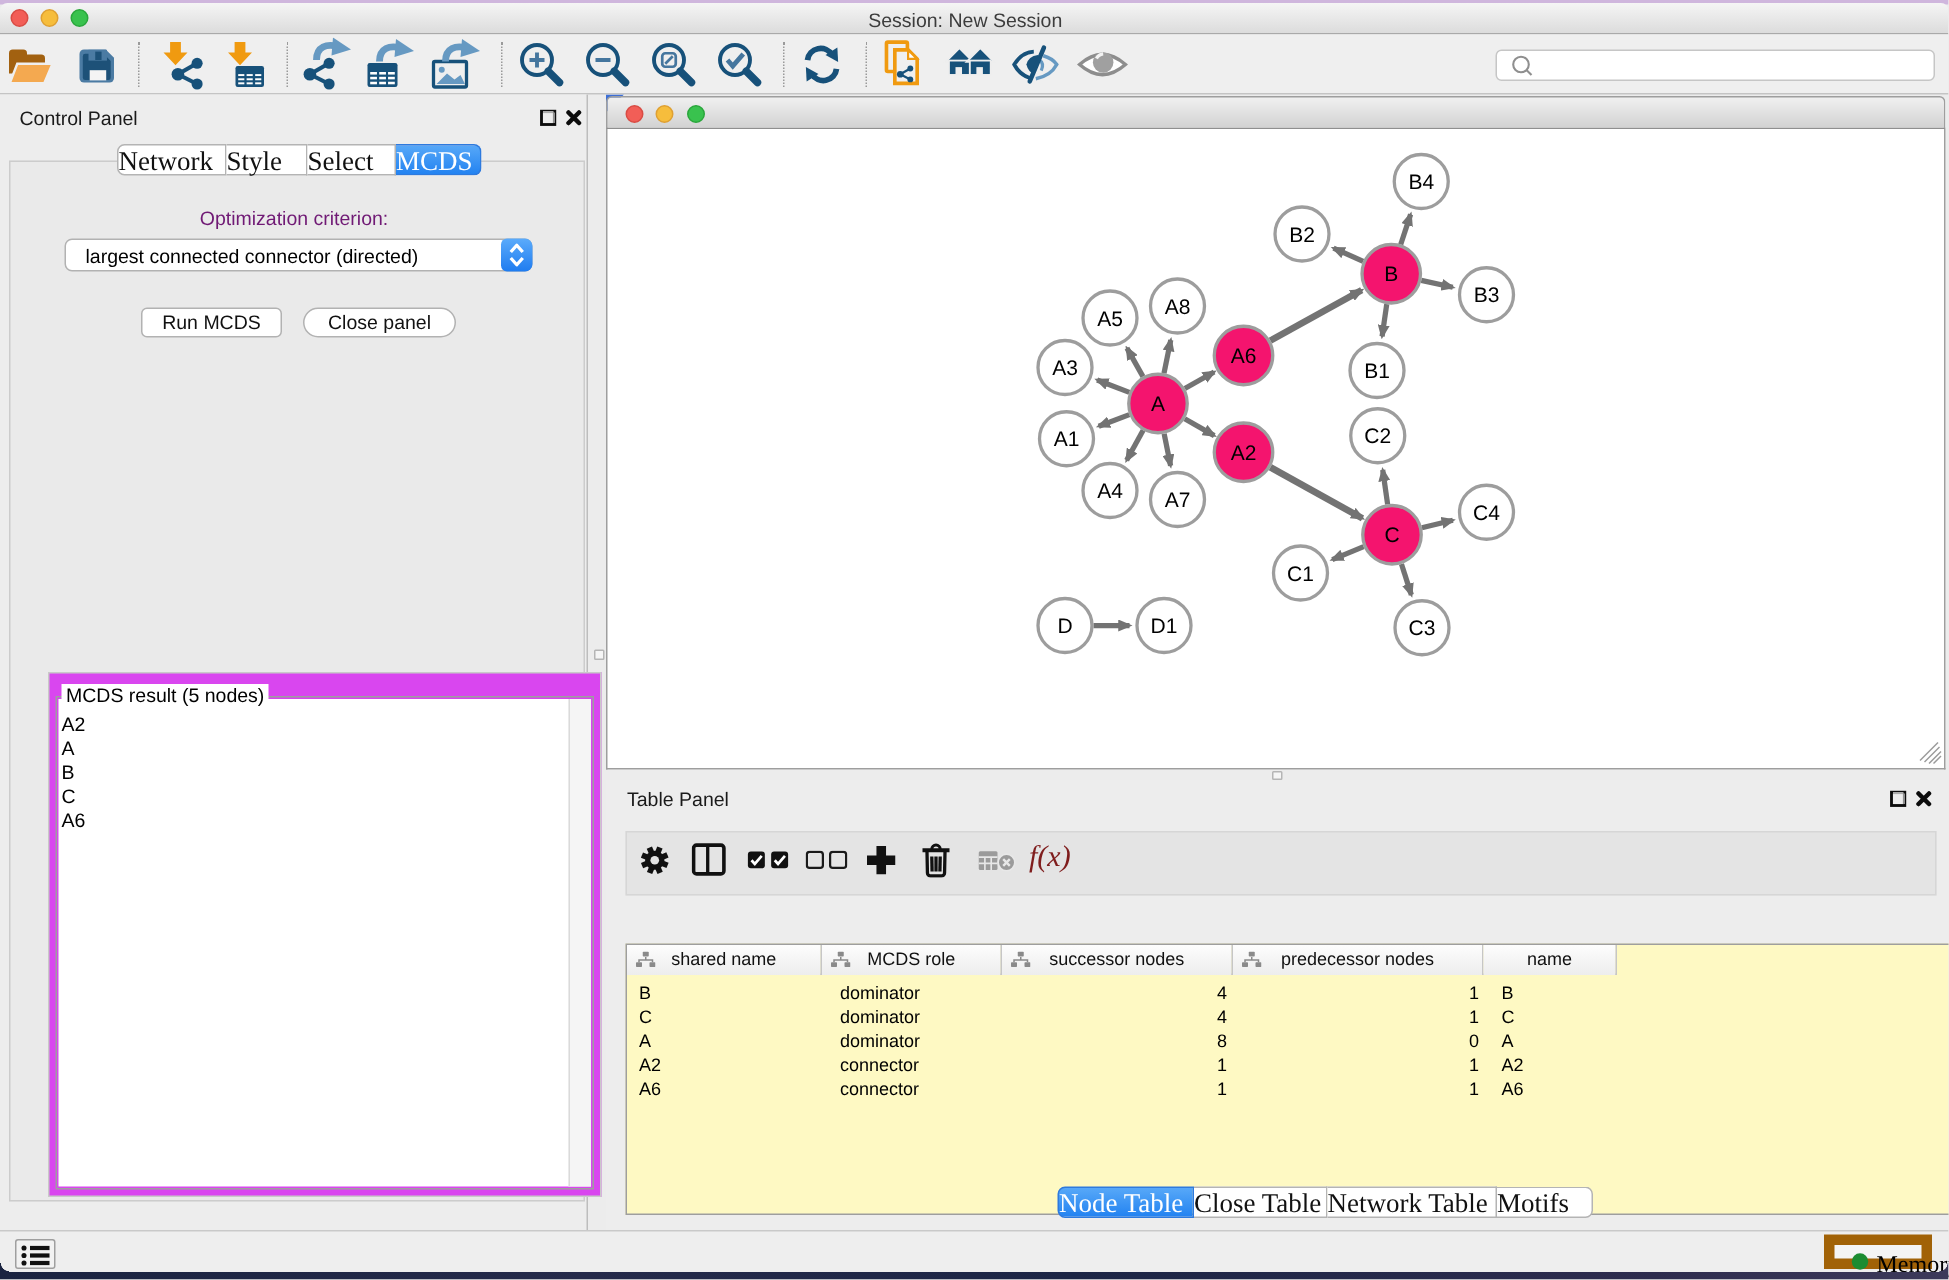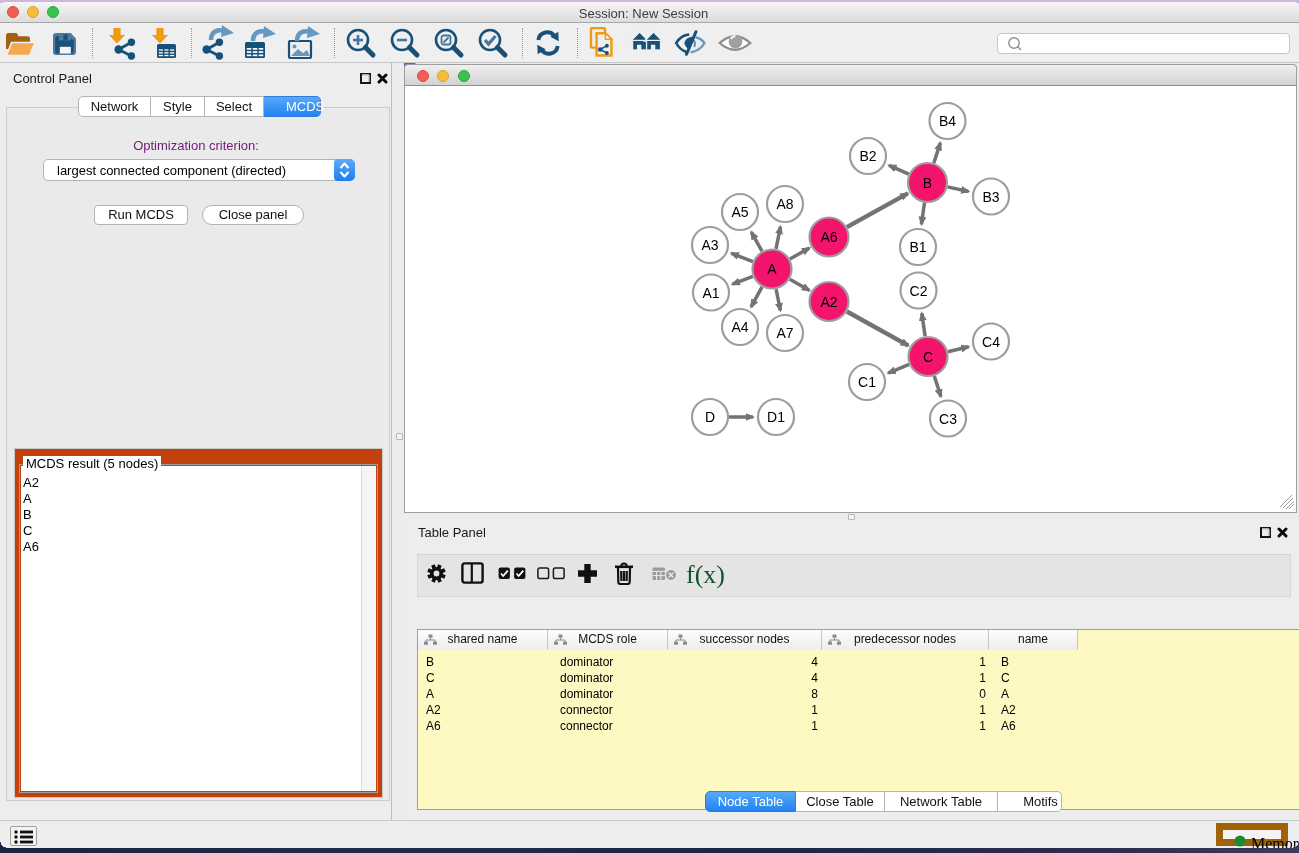--- a/index.html
+++ b/index.html
@@ -28,35 +28,35 @@
 #searchbox { position:absolute; left:997px; top:10px; width:293px; height:21px;
   background:#fff; border:1px solid #c6c6c6; border-radius:4px; }
 
 
 #cpanel { left:0; top:63px; width:392px; height:757px; background:#ededed; border-right:1px solid #bdbdbd; }
 #cpanel .hdr { position:absolute; left:13px; top:8px; font-size:13px; color:#1a1a1a; }
 #tabpane { position:absolute; left:6px; top:44px; width:384px; height:694px;
   background:#eaeaea; border:1px solid #cccccc; border-radius:0px; }
 .seg { position:absolute; display:flex; height:21px; }
 .seg .s { height:21px; background:#ffffff; border:1px solid #b4b4b4; border-left:none;
-  font-size:13px; color:#111; text-align:center; line-height:20px; }
+  font-size:18px; color:#111; line-height:20px;font-family:Liberation Serif, serif; }
 .seg .s.first { border-left:1px solid #b4b4b4; border-radius:5px 0 0 5px; }
-.seg .s.last { border-radius:0 5px 5px 0;padding-left:22px; }
+.seg .s.last { border-radius:0 5px 5px 0; }
 .seg .s.on { background:linear-gradient(#57a8f8,#2383f1); border-color:#2e7ade; color:#fff; }
 #cptabs { left:78px; top:33px; }
 #optlabel { position:absolute; left:0; width:392px; top:75px; text-align:center; font-size:13px; color:#701a75; }
 #dropdown { position:absolute; left:43px; top:96px; width:312px; height:22px;
   background:#fff; border:1px solid #b2b2b2; border-radius:5px; }
 #dropdown .txt { position:absolute; left:13px; top:3px; font-size:13px; color:#000; }
 #dropdown .step { position:absolute; right:-1px; top:-1px; width:21px; height:22px;
   background:linear-gradient(#5babfb,#1f7cf0); border-radius:4px 5px 5px 4px; }
 .btn { position:absolute; height:20px; background:#fff; border:1px solid #b2b2b2;
   border-radius:4px; font-size:13px; color:#111; text-align:center; line-height:18px;margin-top:12px; }
-#resultbox { position:absolute; left:14px; top:385px; width:369px; height:350px;
-  background:#c2410c; border:1px solid #c9c9c9; }
+#resultbox { position:absolute; left:32px; top:385px; width:369px; height:350px;
+  background:#d946ef; border:1px solid #c9c9c9; }
 #fieldset { position:absolute; left:4px; top:15px; right:4px; bottom:4px;
   border:1px solid #9e9e9e; }
 #fieldset legend { position:absolute; top:-9px; left:3px; background:#fff;
   font-size:13px; color:#000; padding:0 3px; z-index:2; }
 #mlist { position:absolute; left:1px; top:1px; right:1px; bottom:1px; background:#fff;
   font-size:13px; color:#000; padding-top:9px; }
 #mlist .it { padding-left:2px; height:16px; line-height:16px; }
 #mlist .sb { position:absolute; right:0; top:0; width:15px; bottom:0;
   background:#f5f5f5; border-left:1px solid #dadada; }
 
@@ -285,21 +285,21 @@
     </svg>
   <div id="tabpane"></div>
   <div class="seg" id="cptabs">
     <div class="s first" style="width:73px;">Network</div>
     <div class="s" style="width:54px;">Style</div>
     <div class="s" style="width:59px;">Select</div>
     <div class="s on last" style="width:57px;">MCDS</div>
   </div>
   <div id="optlabel">Optimization criterion:</div>
   <div id="dropdown">
-    <div class="txt">largest connected component (directed)</div>
+    <div class="txt">largest connected connector (directed)</div>
     <div class="step"><svg width="21" height="22" viewBox="0 0 21 22">
           <path d="M6.5 9 L10.5 4.5 L14.5 9" fill="none" stroke="#fff" stroke-width="2.2" stroke-linejoin="round"></path>
           <path d="M6.5 13 L10.5 17.5 L14.5 13" fill="none" stroke="#fff" stroke-width="2.2" stroke-linejoin="round"></path>
         </svg></div>
   </div>
   <div class="btn" style="left:94px; top:130px; width:94px;">Run MCDS</div>
   <div class="btn" style="left:202px; top:130px; width:102px;border-radius:10px;">Close panel</div>
   <div id="resultbox">
     <div id="fieldset">
       <legend>MCDS result (5 nodes)</legend>
@@ -471,21 +471,21 @@
         </g>
         <g stroke="#e8e8e8" stroke-width="1.1">
           <line x1="0.5" y1="4.4" x2="13" y2="4.4"></line>
           <line x1="4.6" y1="4.4" x2="4.6" y2="13"></line>
           <line x1="8.8" y1="4.4" x2="8.8" y2="13"></line>
           <line x1="0.5" y1="8.6" x2="13" y2="8.6"></line>
         </g>
         <circle cx="19" cy="8" r="5.6" fill="#9b9b9b" stroke="#e8e8e8" stroke-width="1.2"></circle>
         <path d="M16.8 5.8 l4.4 4.4 M21.2 5.8 l-4.4 4.4" stroke="#e8e8e8" stroke-width="1.6"></path>
       </svg>
-      <div style="position:absolute;left:268px;top:5px;font-family:'Liberation Serif',serif;font-size:26px;color:#14532d;">f(x)</div>
+      <div style="position:absolute;left:268px;top:5px;font-family:'Liberation Serif',serif;font-style:italic;font-size:20px;color:#7f1d1d;">f(x)</div>
     </div>
   <div id="ttable">
     <div id="thead">
       <div class="hc" style="width:130px"><svg width="13" height="12" viewBox="0 0 13 12" style="position:absolute;left:6px;top:4px">
             <g fill="#8a8a8a">
               <rect x="4.5" y="0.5" width="4" height="3.2" rx="0.5"></rect>
               <rect x="0" y="7.5" width="4" height="3.2" rx="0.5"></rect>
               <rect x="9" y="7.5" width="4" height="3.2" rx="0.5"></rect>
             </g>
             <path d="M6.5 4 v2 M2 7.5 v-1.5 h9 v1.5" stroke="#8a8a8a" stroke-width="1" fill="none"></path>

